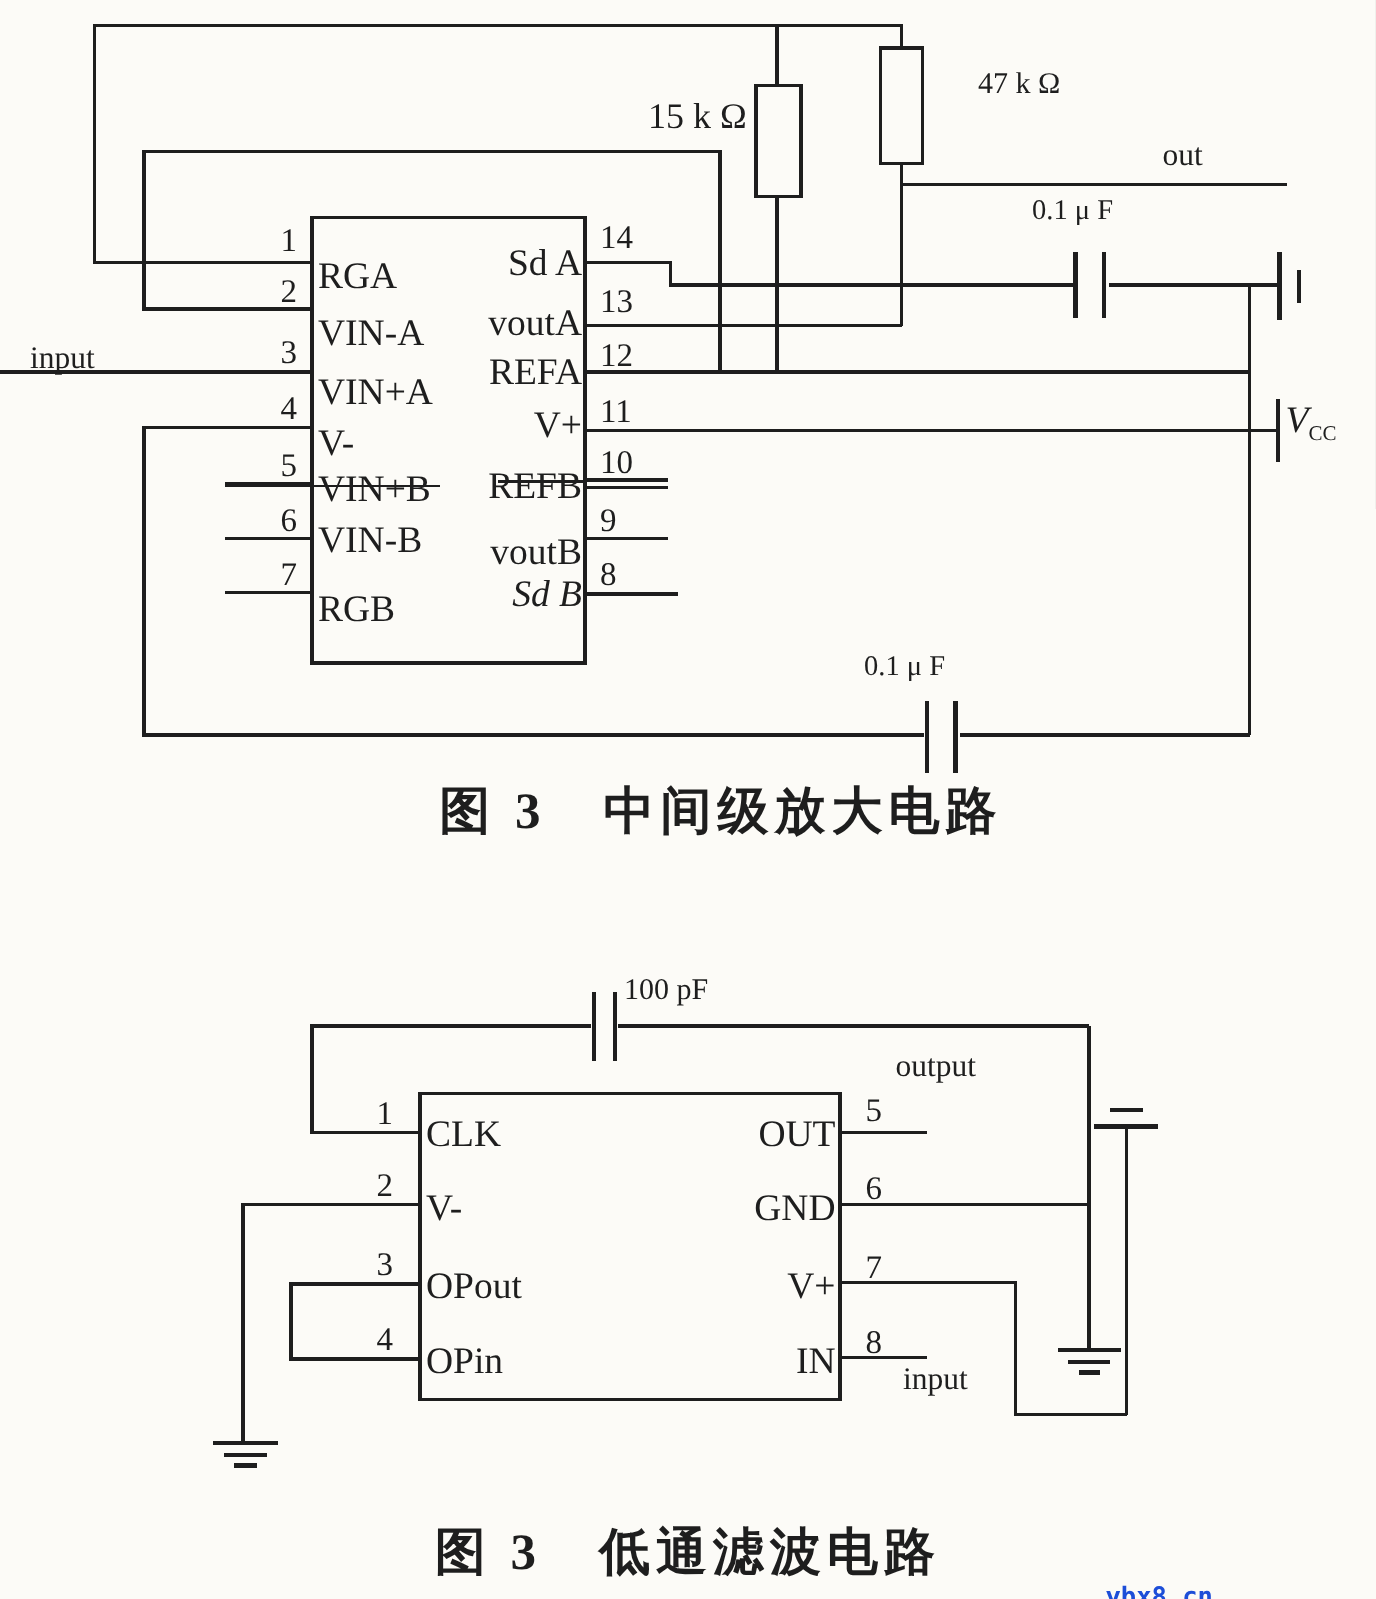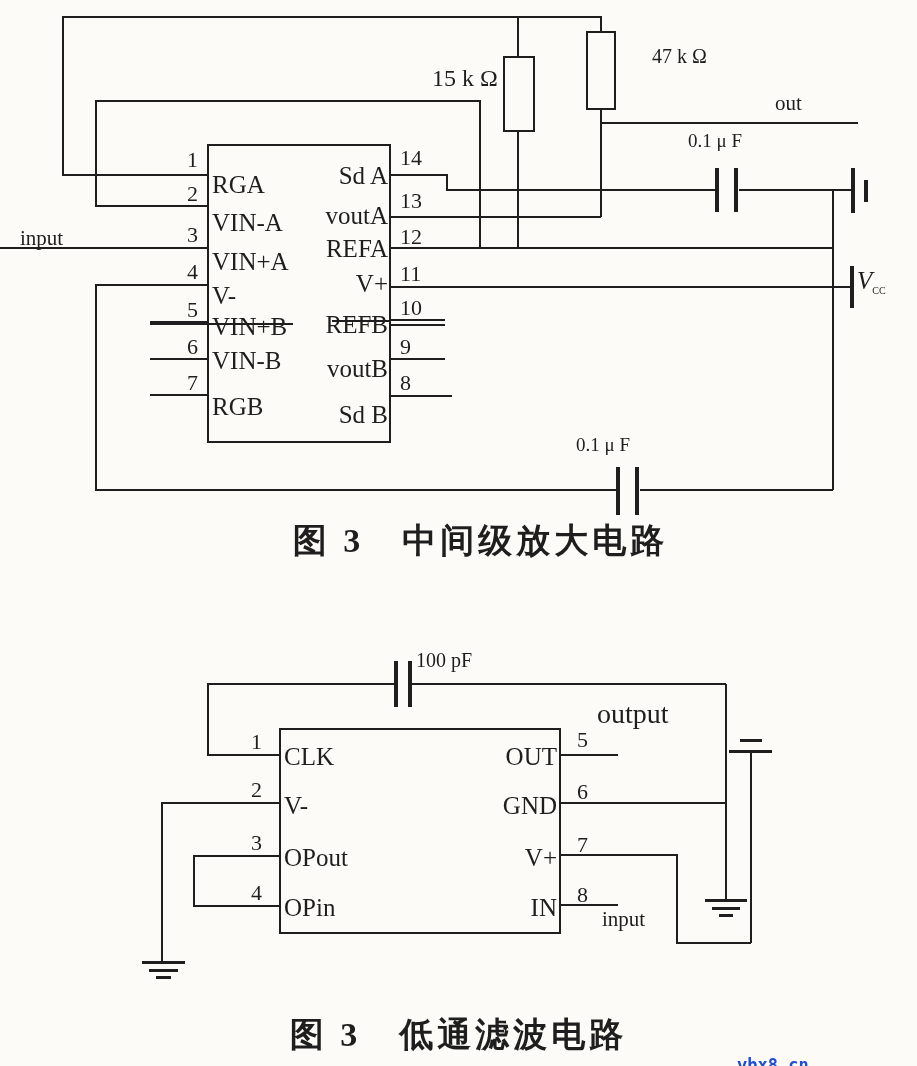--- a/index.html
+++ b/index.html
@@ -7,21 +7,21 @@
         font-family:"Liberation Serif", serif;color:#1e1e1e;}
   #wires{position:absolute;left:0;top:0;width:917px;height:1066px;}
   #wires path, #wires rect{stroke:#1e1e1e;fill:none;}
   .lbl{position:absolute;white-space:nowrap;line-height:1.05;color:#1e1e1e;}
   .pinnum{font-size:22px;}
   .pinlbl{font-size:25px;}
   .right-align{text-align:right;}
   .caption{position:absolute;left:0;width:917px;text-align:center;font-size:34px;
            letter-spacing:4px;font-weight:bold;}
   .vcc-main{font-size:25px;font-style:italic;}
-  .vcc-sub{font-size:10px;vertical-align:-5px;letter-spacing:0;}
+  .vcc-sub{font-size:14px;vertical-align:-5px;letter-spacing:0;}
   .icname{position:absolute;text-align:center;font-size:23px;}
   .watermark{position:absolute;font-family:"DejaVu Sans Mono",monospace;
              font-weight:bold;font-size:17px;}
 </style>
 </head>
 <body>
 
 <div id="page">
 
   <svg id="wires" width="917" height="1066" viewBox="0 0 917 1066" shape-rendering="crispEdges">
@@ -167,26 +167,26 @@
   <div class="lbl pinnum" style="left:400px;top:296px;">10</div>
   <div class="lbl pinnum" style="left:400px;top:335px;">9</div>
   <div class="lbl pinnum" style="left:400px;top:371px;">8</div>
 
   <div class="lbl pinlbl right-align" style="right:529px;top:163px;">Sd A</div>
   <div class="lbl pinlbl right-align" style="right:529px;top:203px;">voutA</div>
   <div class="lbl pinlbl right-align" style="right:529px;top:236px;">REFA</div>
   <div class="lbl pinlbl right-align" style="right:529px;top:271px;">V+</div>
   <div class="lbl pinlbl right-align" style="right:529px;top:312px;">REFB</div>
   <div class="lbl pinlbl right-align" style="right:529px;top:356px;">voutB</div>
-  <div class="lbl pinlbl right-align" style="right:529px;top:402px;">Sd B</div>
+  <div class="lbl pinlbl right-align" style="right:529px;top:384px;font-style:italic;">Sd B</div>
 
   <div class="caption" style="top:518px;padding-left:22px;">图 3　中间级放大电路</div>
 
   <div class="lbl" style="left:416px;top:650px;font-size:20px;">100 pF</div>
-  <div class="lbl" style="left:597px;top:699px;font-size:28px;">output</div>
+  <div class="lbl" style="left:597px;top:699px;font-size:21px;">output</div>
   <div class="lbl" style="left:602px;top:908px;font-size:21px;">input</div>
 
   <div class="lbl pinnum right-align" style="right:655px;top:730px;">1</div>
   <div class="lbl pinnum right-align" style="right:655px;top:778px;">2</div>
   <div class="lbl pinnum right-align" style="right:655px;top:831px;">3</div>
   <div class="lbl pinnum right-align" style="right:655px;top:881px;">4</div>
 
   <div class="lbl pinlbl" style="left:284px;top:744px;">CLK</div>
   <div class="lbl pinlbl" style="left:284px;top:793px;">V-</div>
   <div class="lbl pinlbl" style="left:284px;top:845px;">OPout</div>

